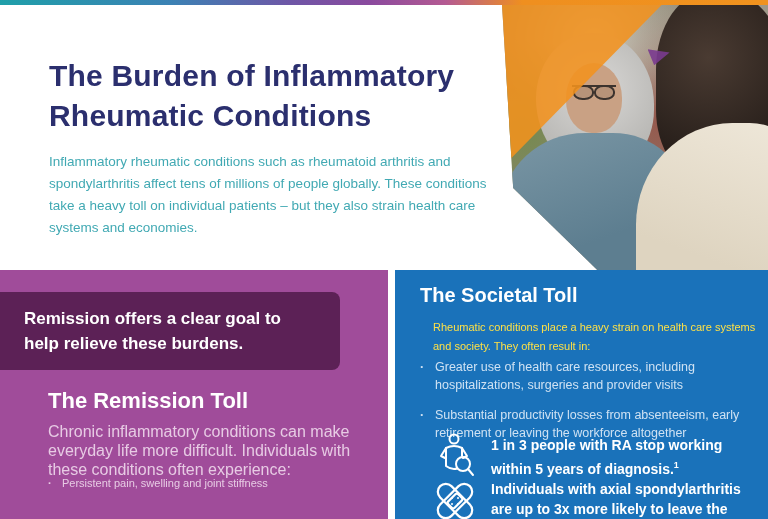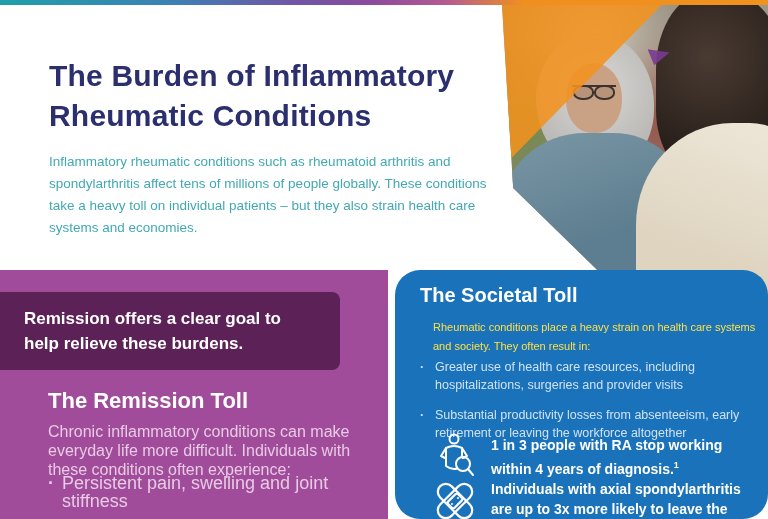--- a/index.html
+++ b/index.html
@@ -101,28 +101,27 @@
     position: absolute; left: 48px; top: 118px;
     font-size: 22px; font-weight: bold; color: #ffffff;
   }
   .personal-intro {
     position: absolute; left: 48px; top: 152px; width: 315px;
     font-size: 16px; line-height: 19px; color: #e7cbe4;
   }
   .panel-left ul { position: absolute; left: 48px; top: 204px; width: 320px; list-style: none; }
   .panel-left li {
     position: relative; padding-left: 14px; margin-bottom: 8px;
-    font-size: 18px; line-height: 18px; color: #e7cbe4;
+    font-size: 11px; line-height: 18px; color: #e7cbe4;
   }
   .panel-left li::before { content: "\00B7"; position: absolute; left: 0; font-weight: bold; }
   
   .panel-right {
     position: absolute; left: 395px; top: 270px; width: 373px; height: 249px;
     background: #1a72ba;
-    border-radius: 25px;
   }
   .societal-heading {
     position: absolute; left: 25px; top: 14px;
     font-size: 20px; font-weight: bold; color: #ffffff;
   }
   .societal-intro {
     position: absolute; left: 38px; top: 48px; width: 335px;
     font-size: 11px; line-height: 19px; color: #fde047;
   }
   .panel-right ul { position: absolute; left: 25px; top: 88px; width: 340px; list-style: none; }
@@ -187,21 +186,21 @@
           <circle cx="21" cy="6" r="4.5"></circle>
           <path d="M13 15 q8 -4 16 0"></path>
           <path d="M13 15 l-5 8 l4 2"></path>
           <path d="M29 15 l5 8 l-4 2"></path>
           <path d="M13 16 v17 q4 3 8 3 q2 0 3 -0.5"></path>
           <path d="M29 16 v7"></path>
           <circle cx="30" cy="31" r="7"></circle>
           <path d="M35 36 l5 6"></path>
         </g>
       </svg>
-      <p class="stat-text"><span>1 in 3 people with RA stop working within 4 years of diagnosis.</span><sup>1</sup></p>
+      <p class="stat-text"><span>1 in 3 people with RA stop working within 5 years of diagnosis.</span><sup>1</sup></p>
     </div>
 
     <div class="stat-row stat-2">
       <svg class="stat-icon" viewBox="0 0 48 48">
         <g stroke="#ffffff" stroke-width="2.2" fill="none" stroke-linecap="round">
           <g transform="rotate(45 24 24)">
             <rect x="3" y="16" width="42" height="16" rx="8"></rect>
           </g>
           <g transform="rotate(-45 24 24)">
             <rect x="3" y="16" width="42" height="16" rx="8"></rect>

